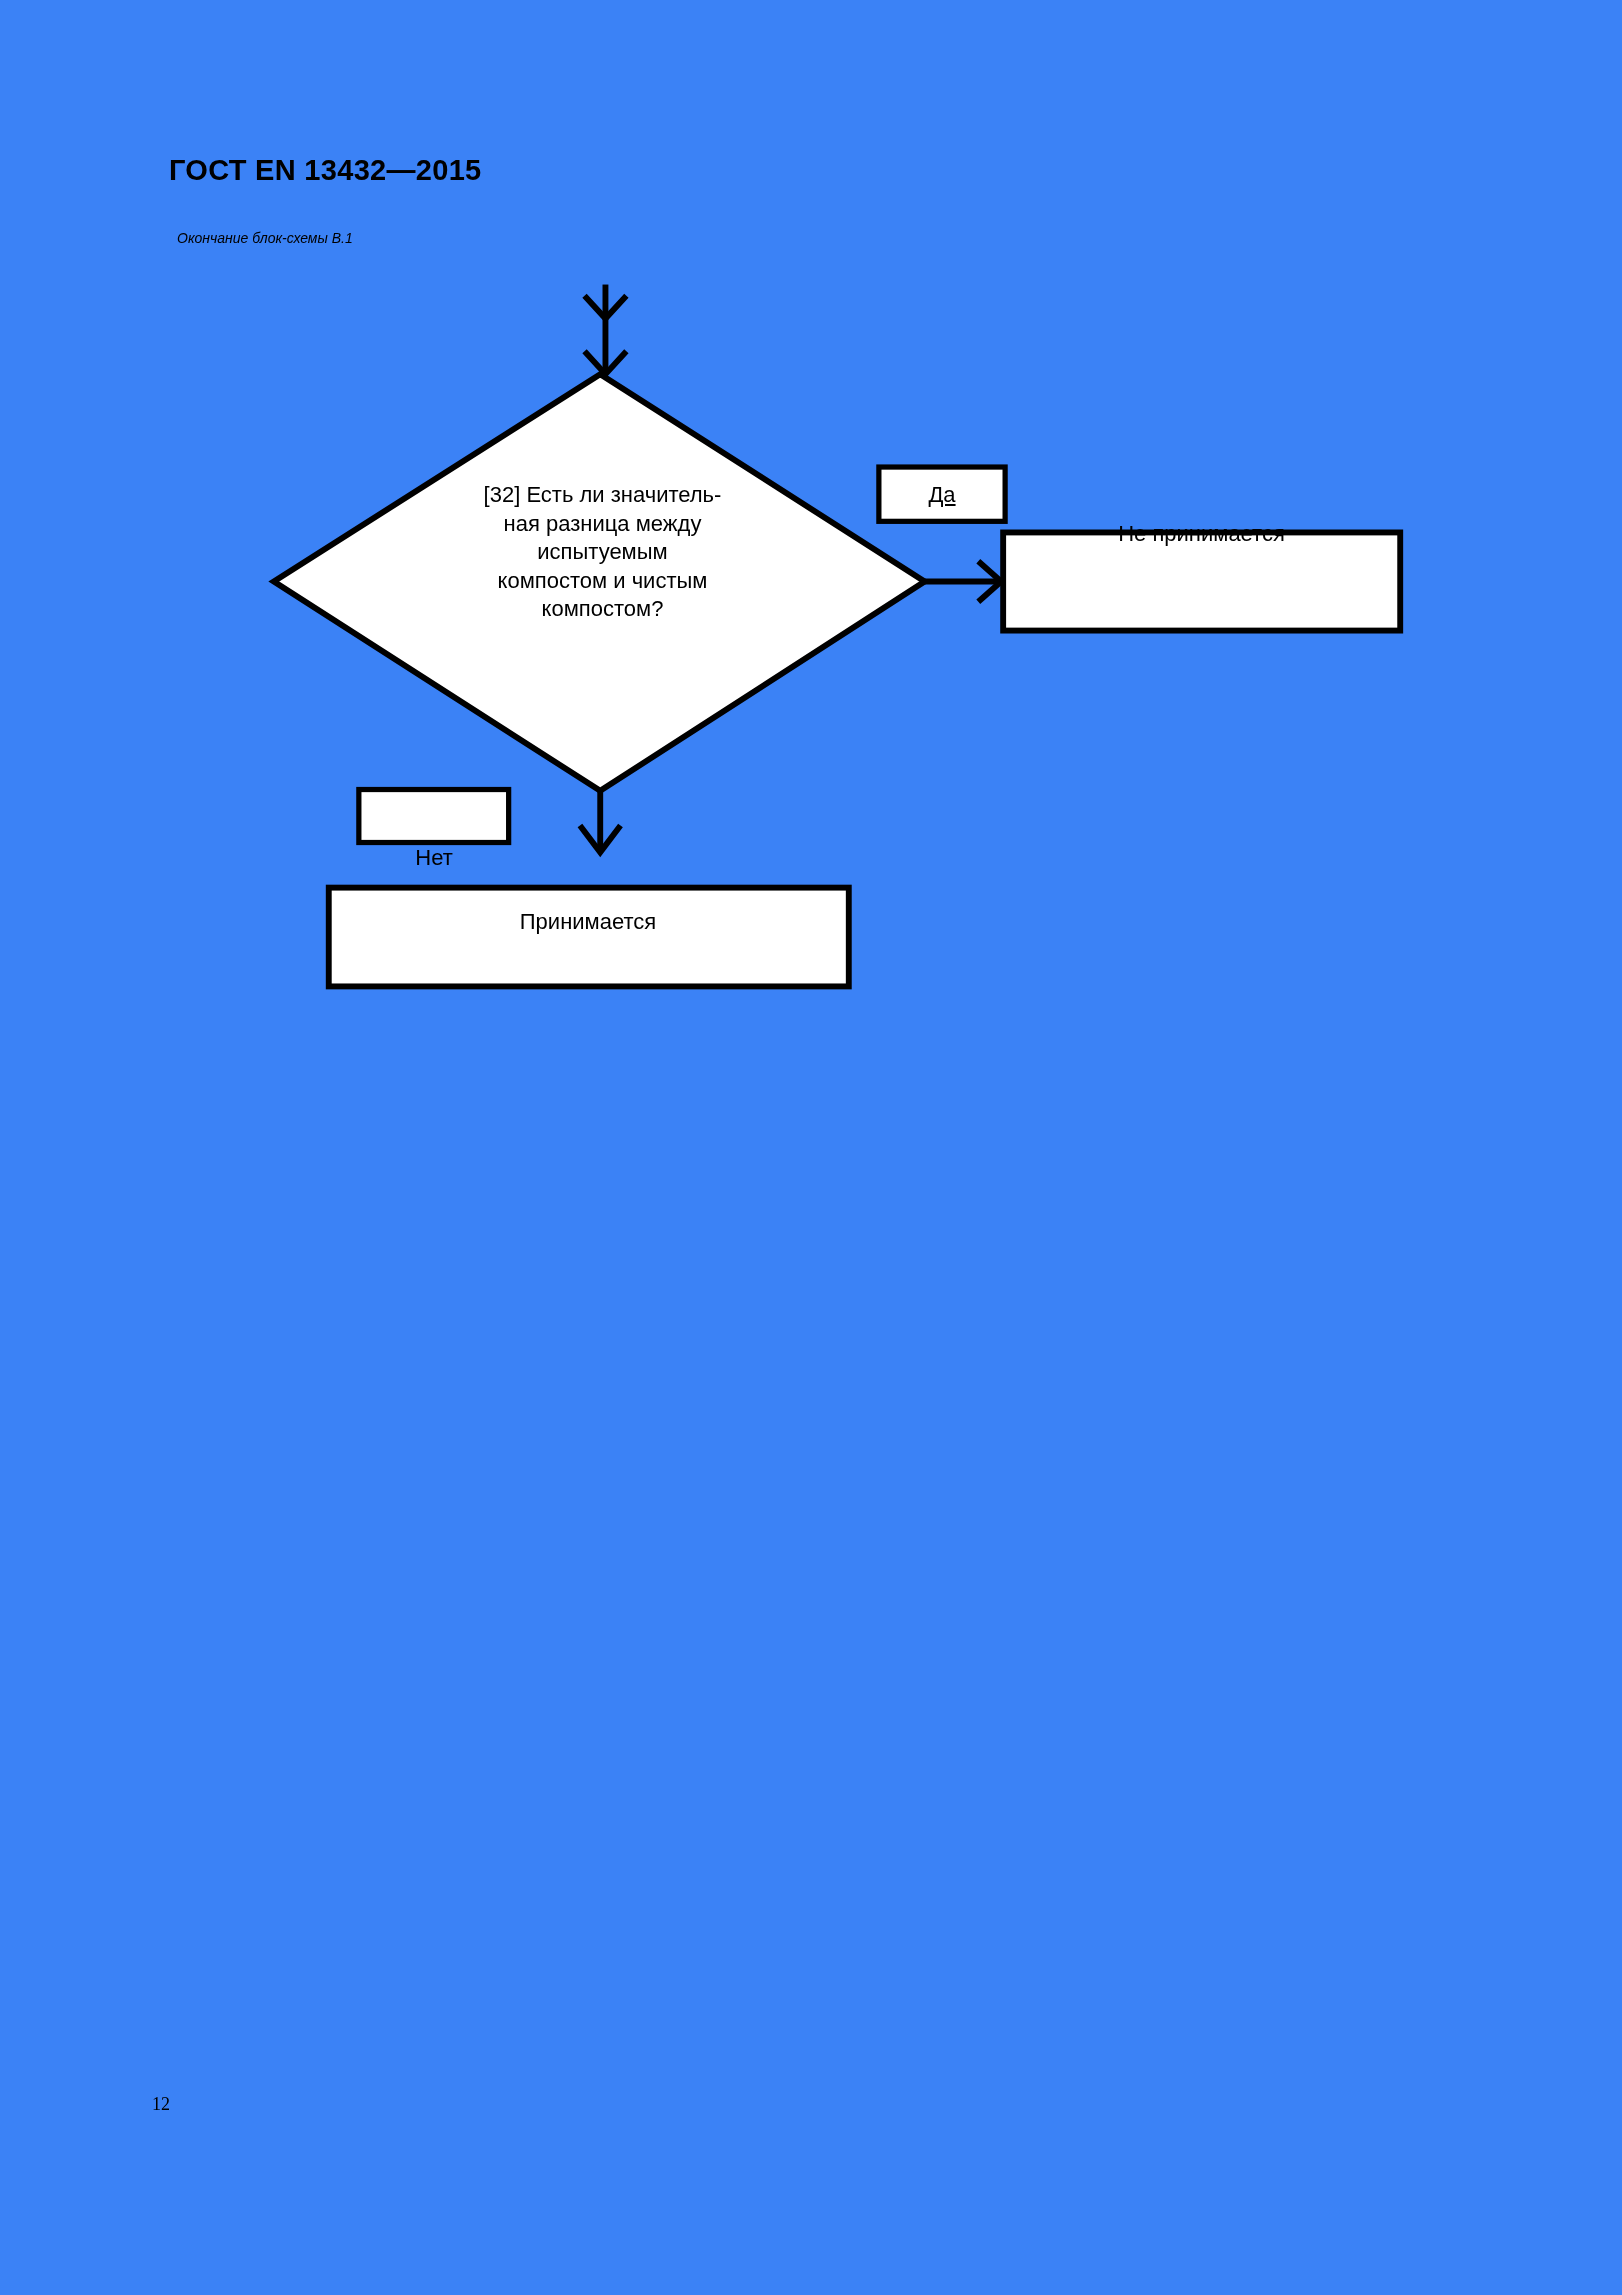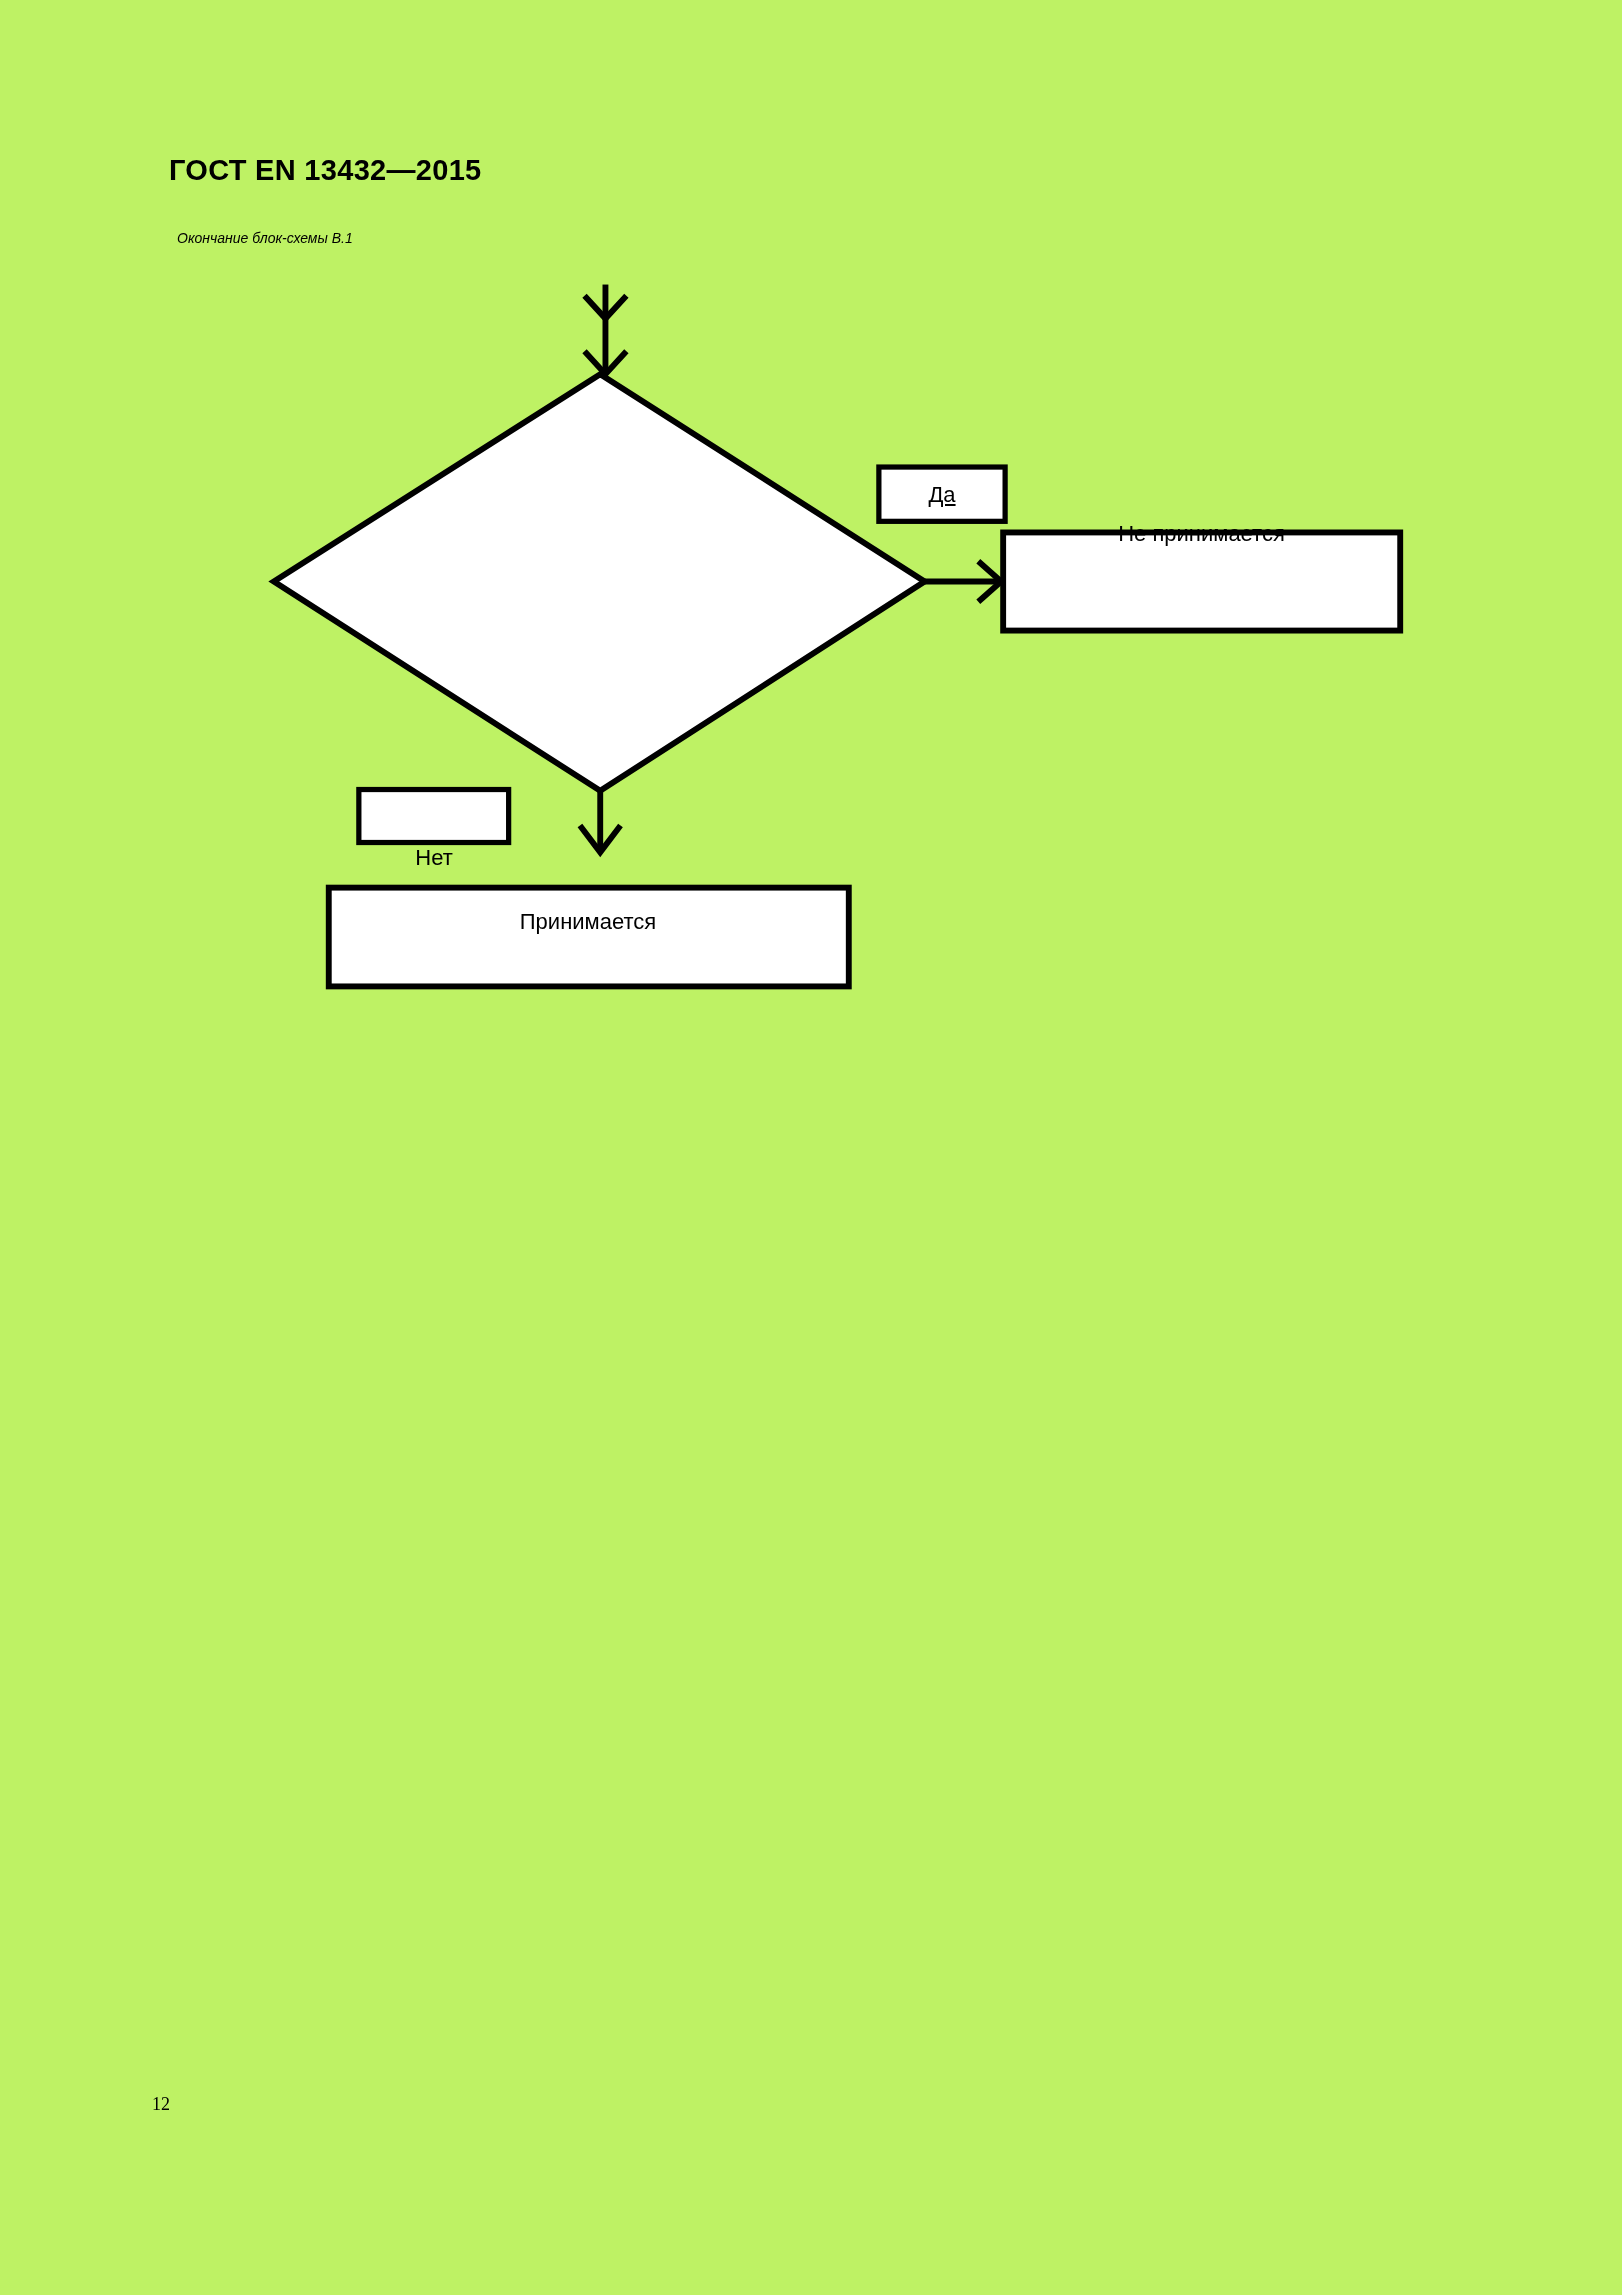--- a/index.html
+++ b/index.html
@@ -9,21 +9,21 @@
     background: #ffffff;
   }
   body {
     font-family: "Liberation Sans", sans-serif;
     color: #000000;
   }
   .page {
     position: relative;
     width: 1623px;
     height: 2295px;
-    background: #bef264;
+    background: #3b82f6;
     overflow: hidden;
   }
 
   
   .doc-header {
     position: absolute;
     left: 169px;
     top: 154px;
     font-size: 29px;
     font-weight: bold;
@@ -135,20 +135,25 @@
       <rect x="548" y="1207" width="229" height="81" fill="#ffffff" stroke="#000000" stroke-width="8"></rect>
 
       <g>
         <line x1="917" y1="1209" x2="917" y2="1300" stroke="#000000" stroke-width="9"></line>
         <polyline points="886,1262 917,1303 948,1262" fill="none" stroke="#000000" stroke-width="9" stroke-linecap="butt"></polyline>
       </g>
 
       <rect x="502" y="1357" width="795" height="151" fill="#ffffff" stroke="#000000" stroke-width="9"></rect>
     </svg>
 
+    <div class="shape-text decision-text">[32] Есть ли значитель-
+ная разница между
+испытуемым
+компостом и чистым
+компостом?</div>
 
     <div class="shape-text box-text-reject">Не принимается</div>
 
     <div class="shape-text box-text-accept">Принимается</div>
 
     <div class="shape-text label-text-yes">Да</div>
 
     <div class="shape-text label-text-no">Нет</div>
   </div>
 

